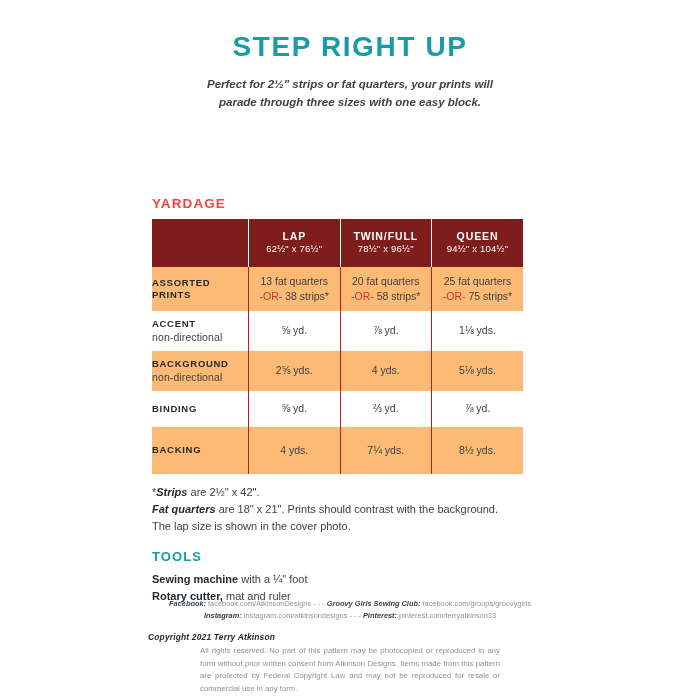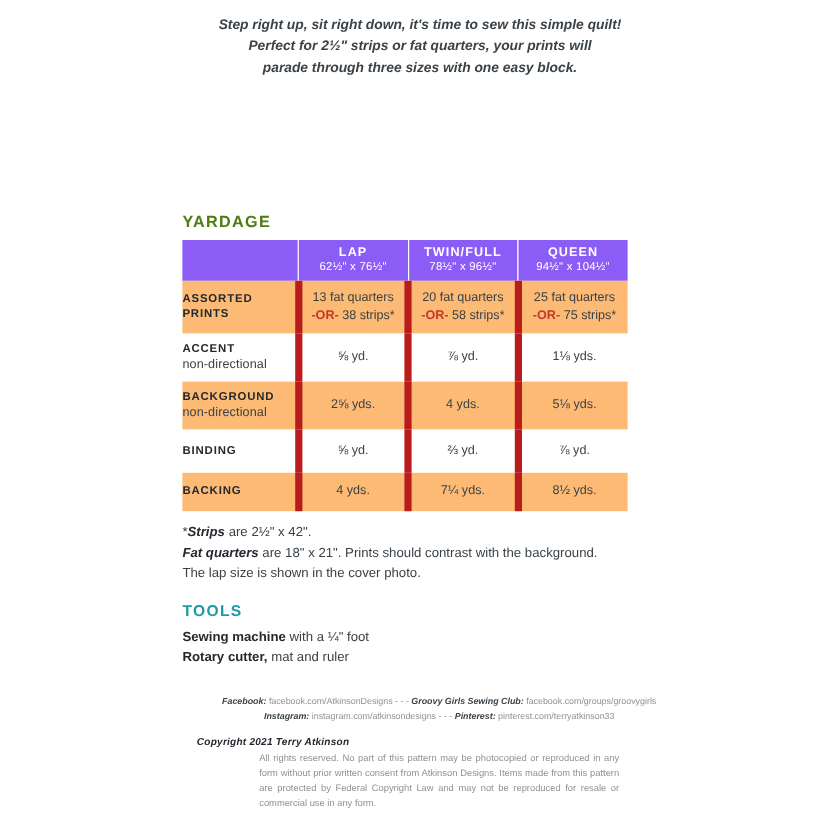--- a/index.html
+++ b/index.html
@@ -38,21 +38,21 @@
     font-size: 11.5px;
     line-height: 1.55;
     color: #3a4248;
     margin: 13px auto 0 auto;
     width: 400px;
   }
   .subtitle div { white-space: nowrap; }
 
   
   .section-head {
-    color: #4d7c0f;
+    color: #ef4444;
     font-size: 13.5px;
     font-weight: bold;
     letter-spacing: 1.1px;
     margin: 28px 0 8px 0;
   }
   .content {
     position: absolute;
     left: 152px;
     top: 0;
     width: 371px;
@@ -61,23 +61,23 @@
   table.yardage {
     border-collapse: collapse;
     width: 371px;
     table-layout: fixed;
   }
   table.yardage td, table.yardage th {
     padding: 0;
     margin: 0;
   }
   .hdr-row th {
-    background: #8b5cf6;
+    background: #7f1d1d;
     color: #ffffff;
-    height: 34px;
+    height: 48px;
     vertical-align: middle;
     text-align: center;
     font-weight: bold;
     border-right: 1px solid #ffffff;
   }
   .hdr-row th:last-child { border-right: none; }
   .hdr-blank { width: 96px; }
   .hdr-name {
     font-size: 10.5px;
     letter-spacing: 0.9px;
@@ -112,31 +112,31 @@
     letter-spacing: 0.1px;
     color: #3a4248;
     line-height: 1.35;
   }
   td.val {
     text-align: center;
     vertical-align: middle;
     font-size: 10.5px;
     line-height: 1.45;
     color: #3a4248;
-    border-left: 6px solid #b91c1c;
+    border-left: 1px solid #b91c1c;
   }
   td.val .orword {
     color: #c0392b;
-    font-weight: bold;
+    font-weight: normal;
   }
   tr.r-prints td { height: 44px; }
   tr.r-accent td { height: 40px; }
   tr.r-background td { height: 40px; }
   tr.r-binding td { height: 36px; }
-  tr.r-backing td { height: 32px; }
+  tr.r-backing td { height: 47px; }
 
   
   .notes {
     margin-top: 10px;
     font-size: 11px;
     line-height: 1.55;
     color: #3a4248;
   }
   .notes b { color: #23292e; }
   .notes i { }
@@ -151,21 +151,21 @@
   .tools-line {
     font-size: 11px;
     line-height: 1.5;
     color: #3a4248;
   }
   .tools-line b { color: #23292e; }
 
   
   .footer {
     position: absolute;
-    left: 164px;
+    left: 148px;
     top: 566px;
     width: 404px;
   }
   .social {
     font-size: 7.4px;
     line-height: 1.62;
     color: #8d9196;
     text-align: center;
   }
   .social b {
@@ -192,22 +192,22 @@
     margin-left: auto;
     margin-right: auto;
   }
 </style>
 </head>
 <body>
 
 <div class="page">
 
   <div>
+    <div class="title">STEP RIGHT UP</div>
     <div class="subtitle">
-      <div>Step right up, sit right down, it's time to sew this simple quilt!</div>
       <div>Perfect for 2½" strips or fat quarters, your prints will</div>
       <div>parade through three sizes with one easy block.</div>
     </div>
   </div>
 
   <div class="content" style="top:136px;">
     <div class="section-head">YARDAGE</div>
 
     <table class="yardage">
       <tbody>

